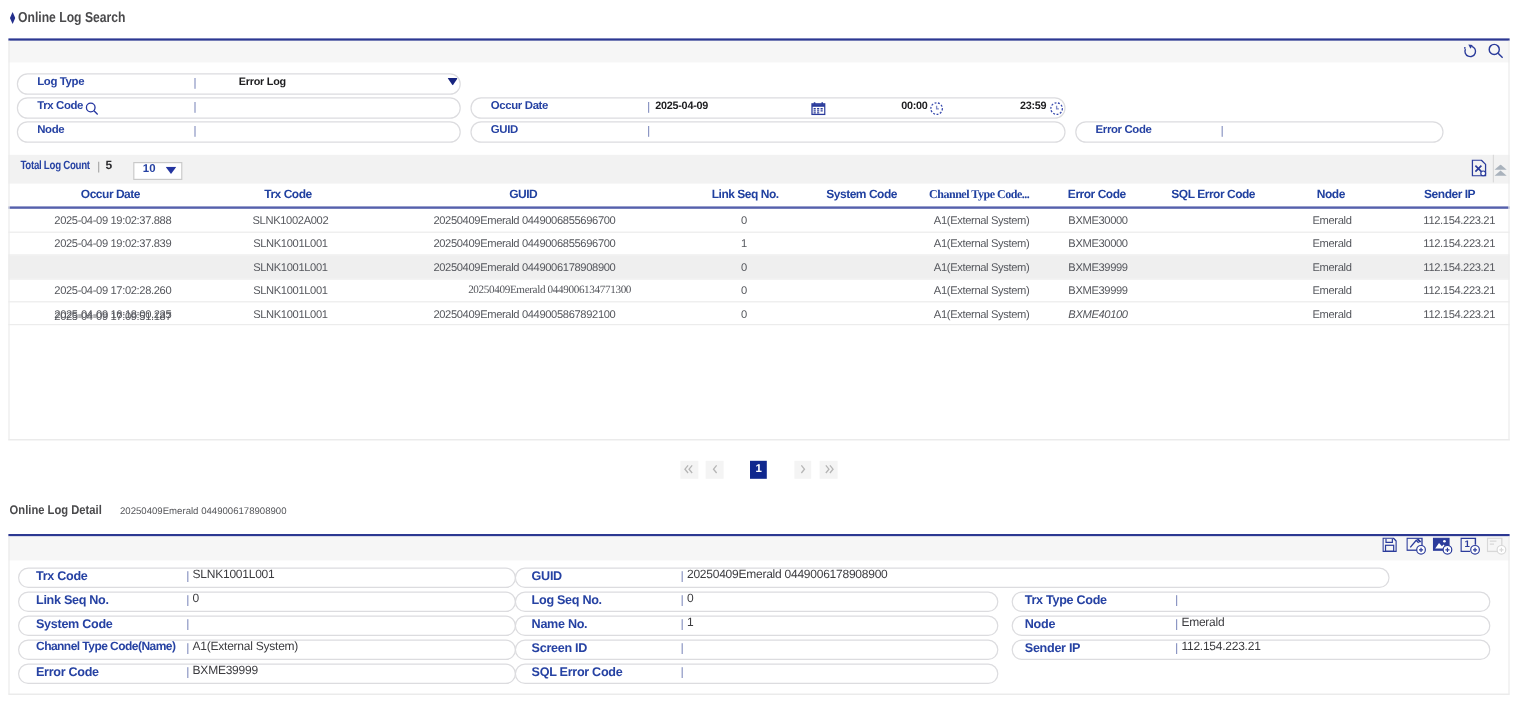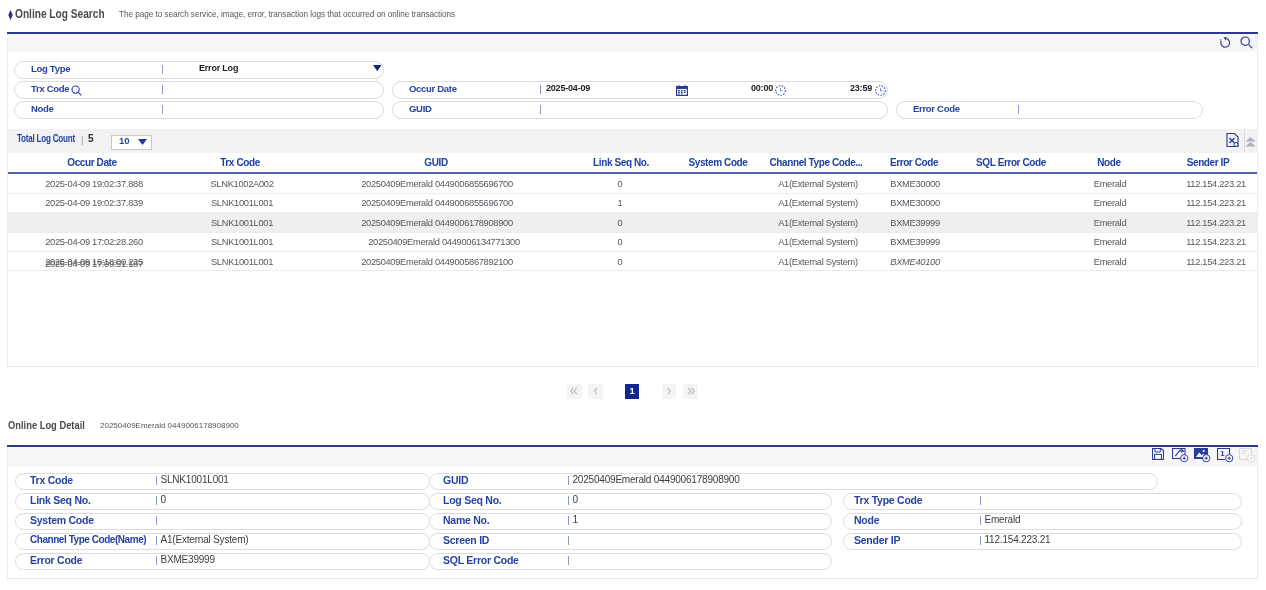--- a/index.html
+++ b/index.html
@@ -19,21 +19,20 @@
 .pgbox svg { display:block; margin:3.3px auto 0; }
 </style>
 </head>
 <body>
 <div id="page">
 
   <svg class="abs" style="left:7.5px;top:9.5px" width="5" height="10" viewBox="0 0 5 10">
       <path d="M2.5 0 L4.7 5 L2.5 10 L0.3 5 Z" fill="#232e8c"></path>
     </svg>
   <div class="abs" style="left:15px;top:6.6px;font-size:12px;font-weight:bold;color:#4a4a4c;transform:scaleX(0.845);transform-origin:left top;">Online Log Search</div>
-  <div class="abs" style="left:119px;top:10.2px;font-size:8.2px;color:#57585c;letter-spacing:-0.05px;">The page to search service, image, error, transaction logs that occurred on online transactions</div>
   <div class="abs" style="left:7px;top:32px;width:1251px;height:2px;background:#2c3892;"></div>
 
   <div class="abs" style="left:7px;top:34px;width:1251px;height:17.5px;background:#f6f6f6;"></div>
   <svg class="abs" style="left:1219px;top:35.5px" width="13" height="13" viewBox="0 0 13 13">
       <path d="M7.56 2.62 A4.4 4.4 0 1 1 2.21 4.94" fill="none" stroke="#2a3b9b" stroke-width="1.15"></path>
       <path d="M4.6 1.0 L8.2 1.6 L6.4 4.6 Z" fill="#2a3b9b"></path>
       <circle cx="1.7" cy="3.9" r="0.7" fill="#2a3b9b"></circle>
     </svg>
   <svg class="abs" style="left:1240px;top:36px" width="13" height="13" viewBox="0 0 13 13">
       <circle cx="5.2" cy="5.2" r="4.2" fill="none" stroke="#2a3b9b" stroke-width="1.2"></circle>
@@ -110,21 +109,21 @@
   <svg class="abs" style="left:1245px;top:137px" width="11" height="10" viewBox="0 0 11 10">
       <path d="M5.5 0 L10.6 4.4 H0.4 Z" fill="#a9b2bc"></path>
       <path d="M5.5 5 L10.6 9.4 H0.4 Z" fill="#a9b2bc"></path>
     </svg>
 
   <div class="hdr" style="left:92px;top:157.3px;">Occur Date</div>
   <div class="hdr" style="left:240px;top:157.3px;">Trx Code</div>
   <div class="hdr" style="left:436px;top:157.3px;">GUID</div>
   <div class="hdr" style="left:621px;top:157.3px;">Link Seq No.</div>
   <div class="hdr" style="left:718px;top:157.3px;">System Code</div>
-  <div class="hdr" style="left:816px;top:157.3px;">Channel Type Code...</div>
+  <div class="hdr" style="left:816px;top:157.3px;font-family:Liberation Serif, serif;">Channel Type Code...</div>
   <div class="hdr" style="left:914px;top:157.3px;">Error Code</div>
   <div class="hdr" style="left:1011px;top:157.3px;">SQL Error Code</div>
   <div class="hdr" style="left:1109px;top:157.3px;">Node</div>
   <div class="hdr" style="left:1208px;top:157.3px;">Sender IP</div>
   <div class="abs" style="left:7px;top:172px;width:1251px;height:2px;background:#5560ac;"></div>
 
   <div class="abs" style="left:7px;top:212.8px;width:1251px;height:19.4px;background:#efefef;"></div>
 
   <div class="cell" style="left:94px;top:179px;">2025-04-09 19:02:37.888</div>
   <div class="cell" style="left:242px;top:179px;">SLNK1002A002</div>
@@ -151,21 +150,21 @@
   <div class="cell" style="left:437px;top:217.8px;">20250409Emerald 0449006178908900</div>
   <div class="cell" style="left:620px;top:217.8px;">0</div>
   <div class="cell" style="left:818px;top:217.8px;">A1(External System)</div>
   <div class="cell" style="left:915px;top:217.8px;">BXME39999</div>
   <div class="cell" style="left:1110px;top:217.8px;">Emerald</div>
   <div class="cell" style="left:1216px;top:217.8px;">112.154.223.21</div>
   <div class="rowsep" style="top:231.6px;"></div>
 
   <div class="cell" style="left:94px;top:237.2px;">2025-04-09 17:02:28.260</div>
   <div class="cell" style="left:242px;top:237.2px;">SLNK1001L001</div>
-  <div class="cell" style="left:444px;top:237.2px;">20250409Emerald 0449006134771300</div>
+  <div class="cell" style="left:458px;top:237.2px;font-family:Liberation Serif, serif;">20250409Emerald 0449006134771300</div>
   <div class="cell" style="left:620px;top:237.2px;">0</div>
   <div class="cell" style="left:818px;top:237.2px;">A1(External System)</div>
   <div class="cell" style="left:915px;top:237.2px;">BXME39999</div>
   <div class="cell" style="left:1110px;top:237.2px;">Emerald</div>
   <div class="cell" style="left:1216px;top:237.2px;">112.154.223.21</div>
   <div class="rowsep" style="top:251px;"></div>
 
   <div class="cell" style="left:94px;top:256.6px;">2025-04-09 16:18:00.235</div>
   <div class="cell" style="left:242px;top:256.6px;">SLNK1001L001</div>
   <div class="cell" style="left:437px;top:256.6px;">20250409Emerald 0449005867892100</div>

